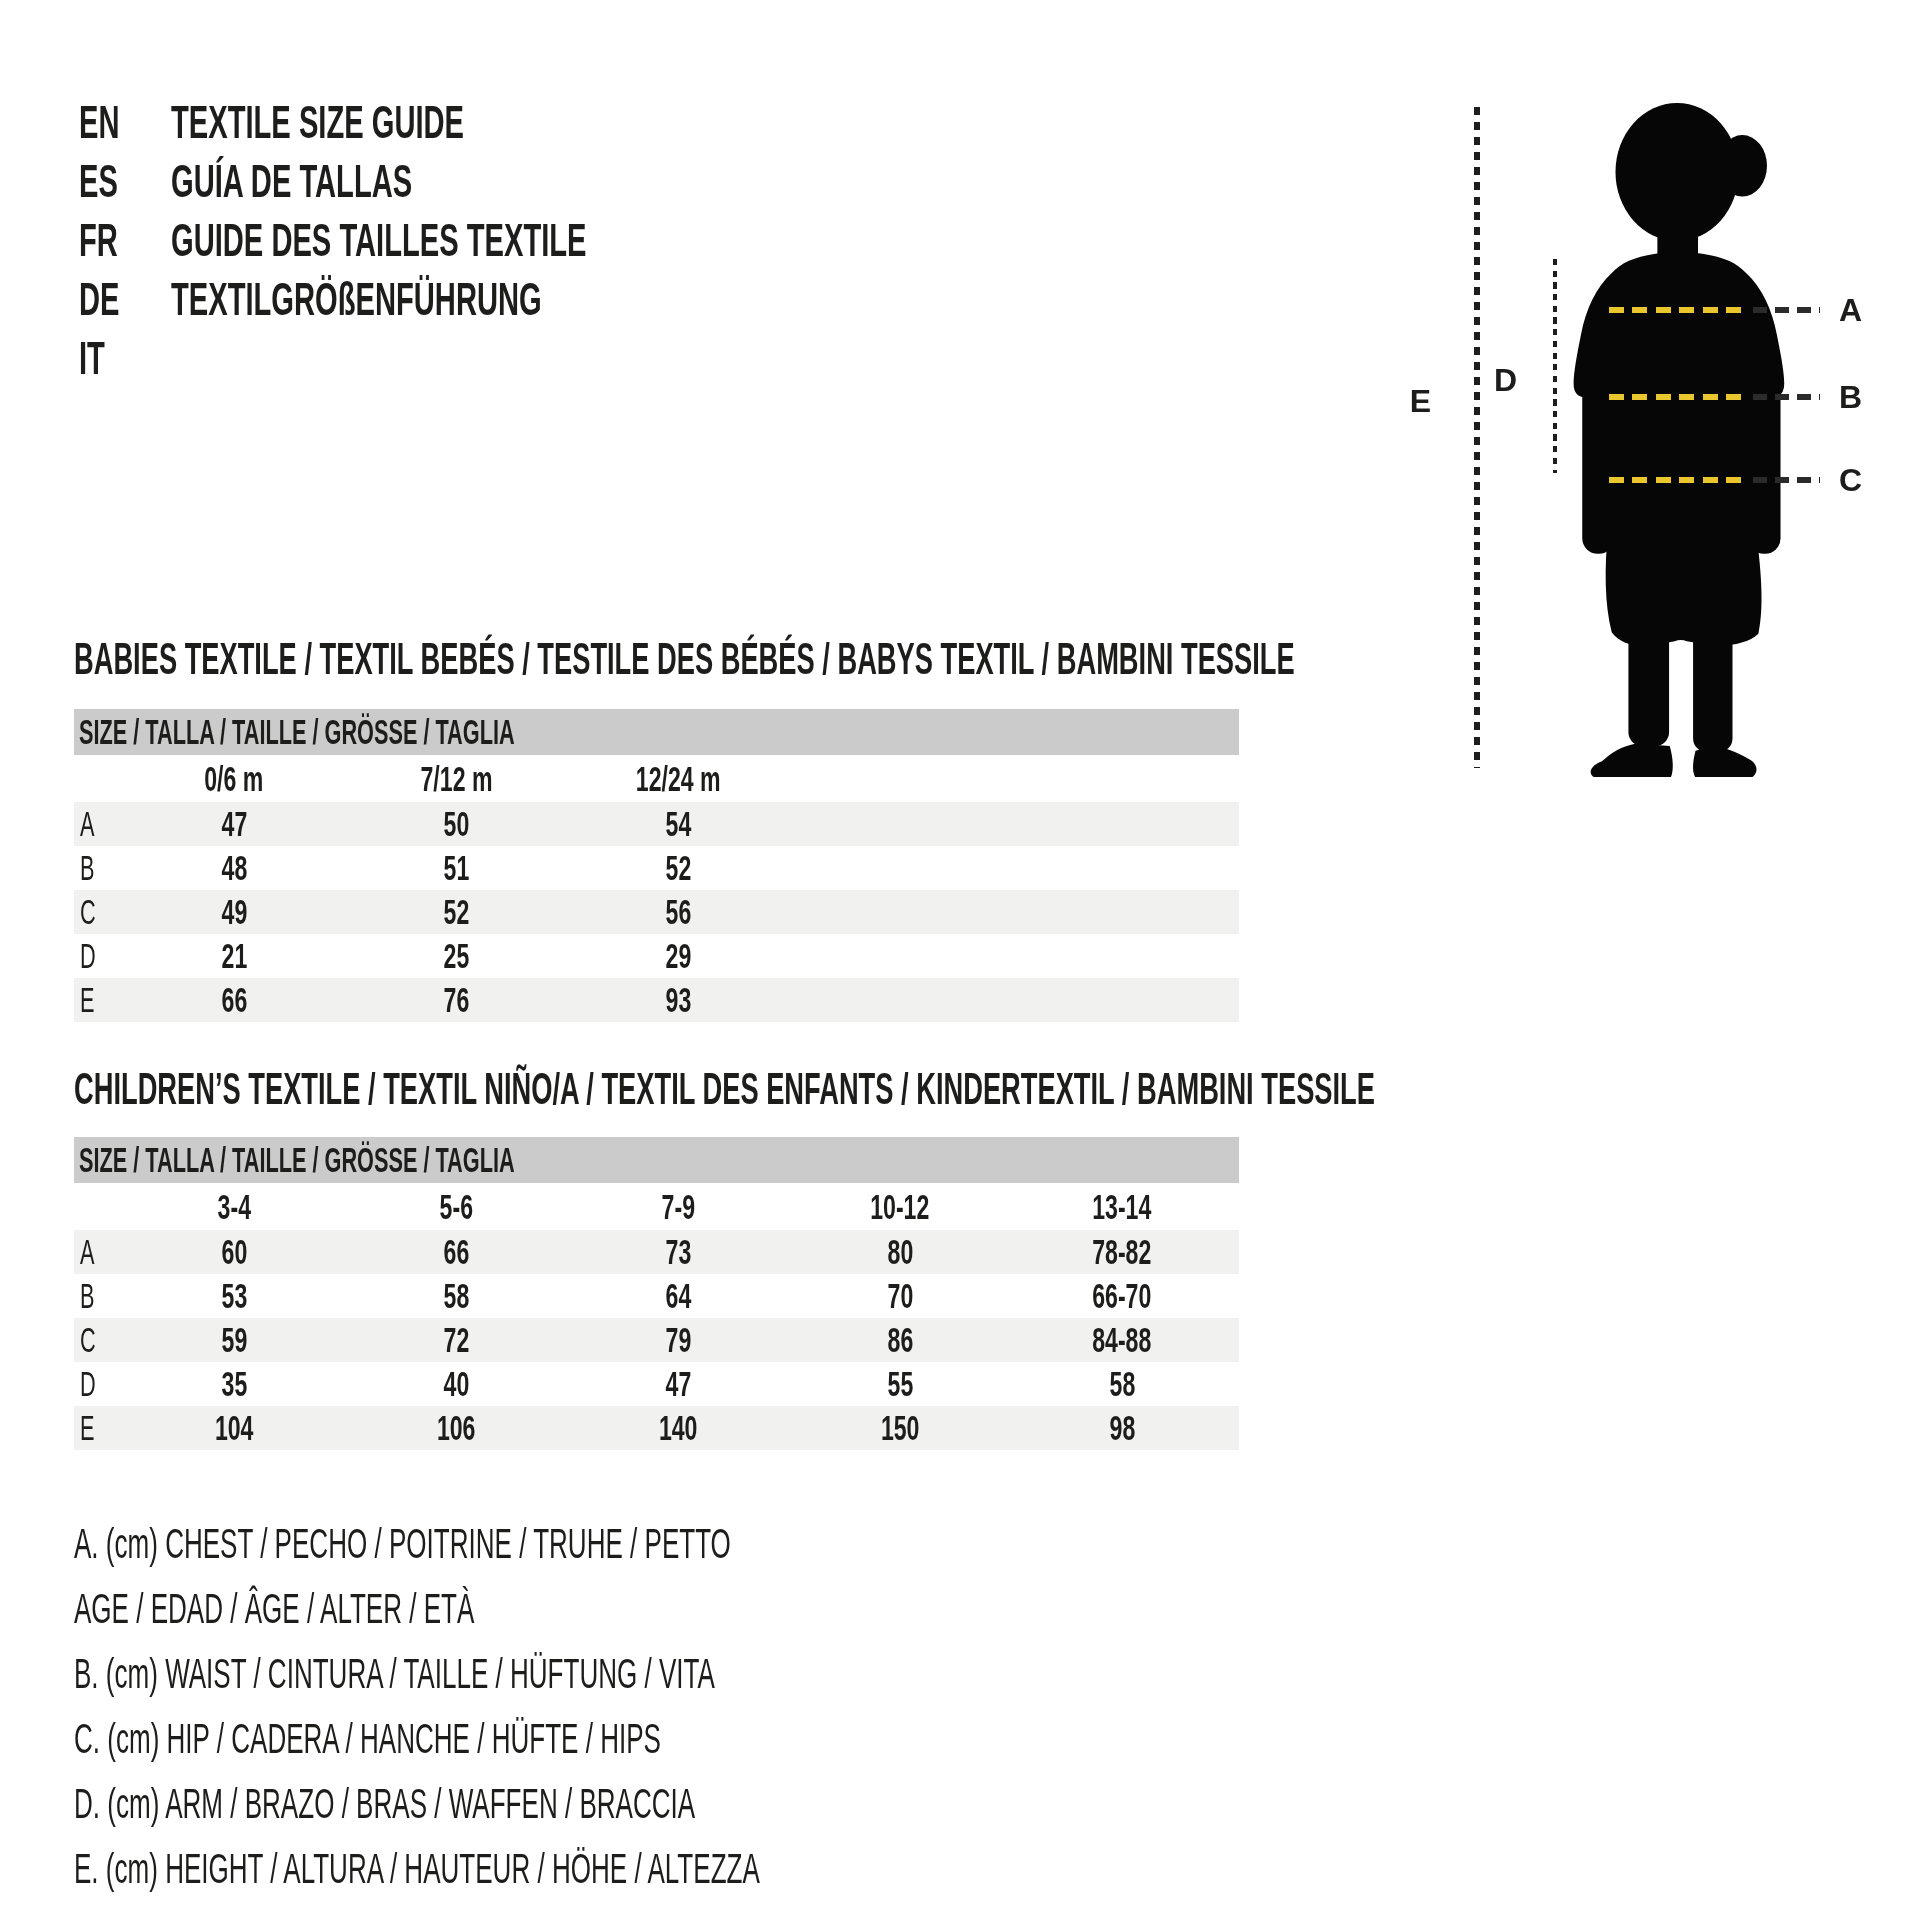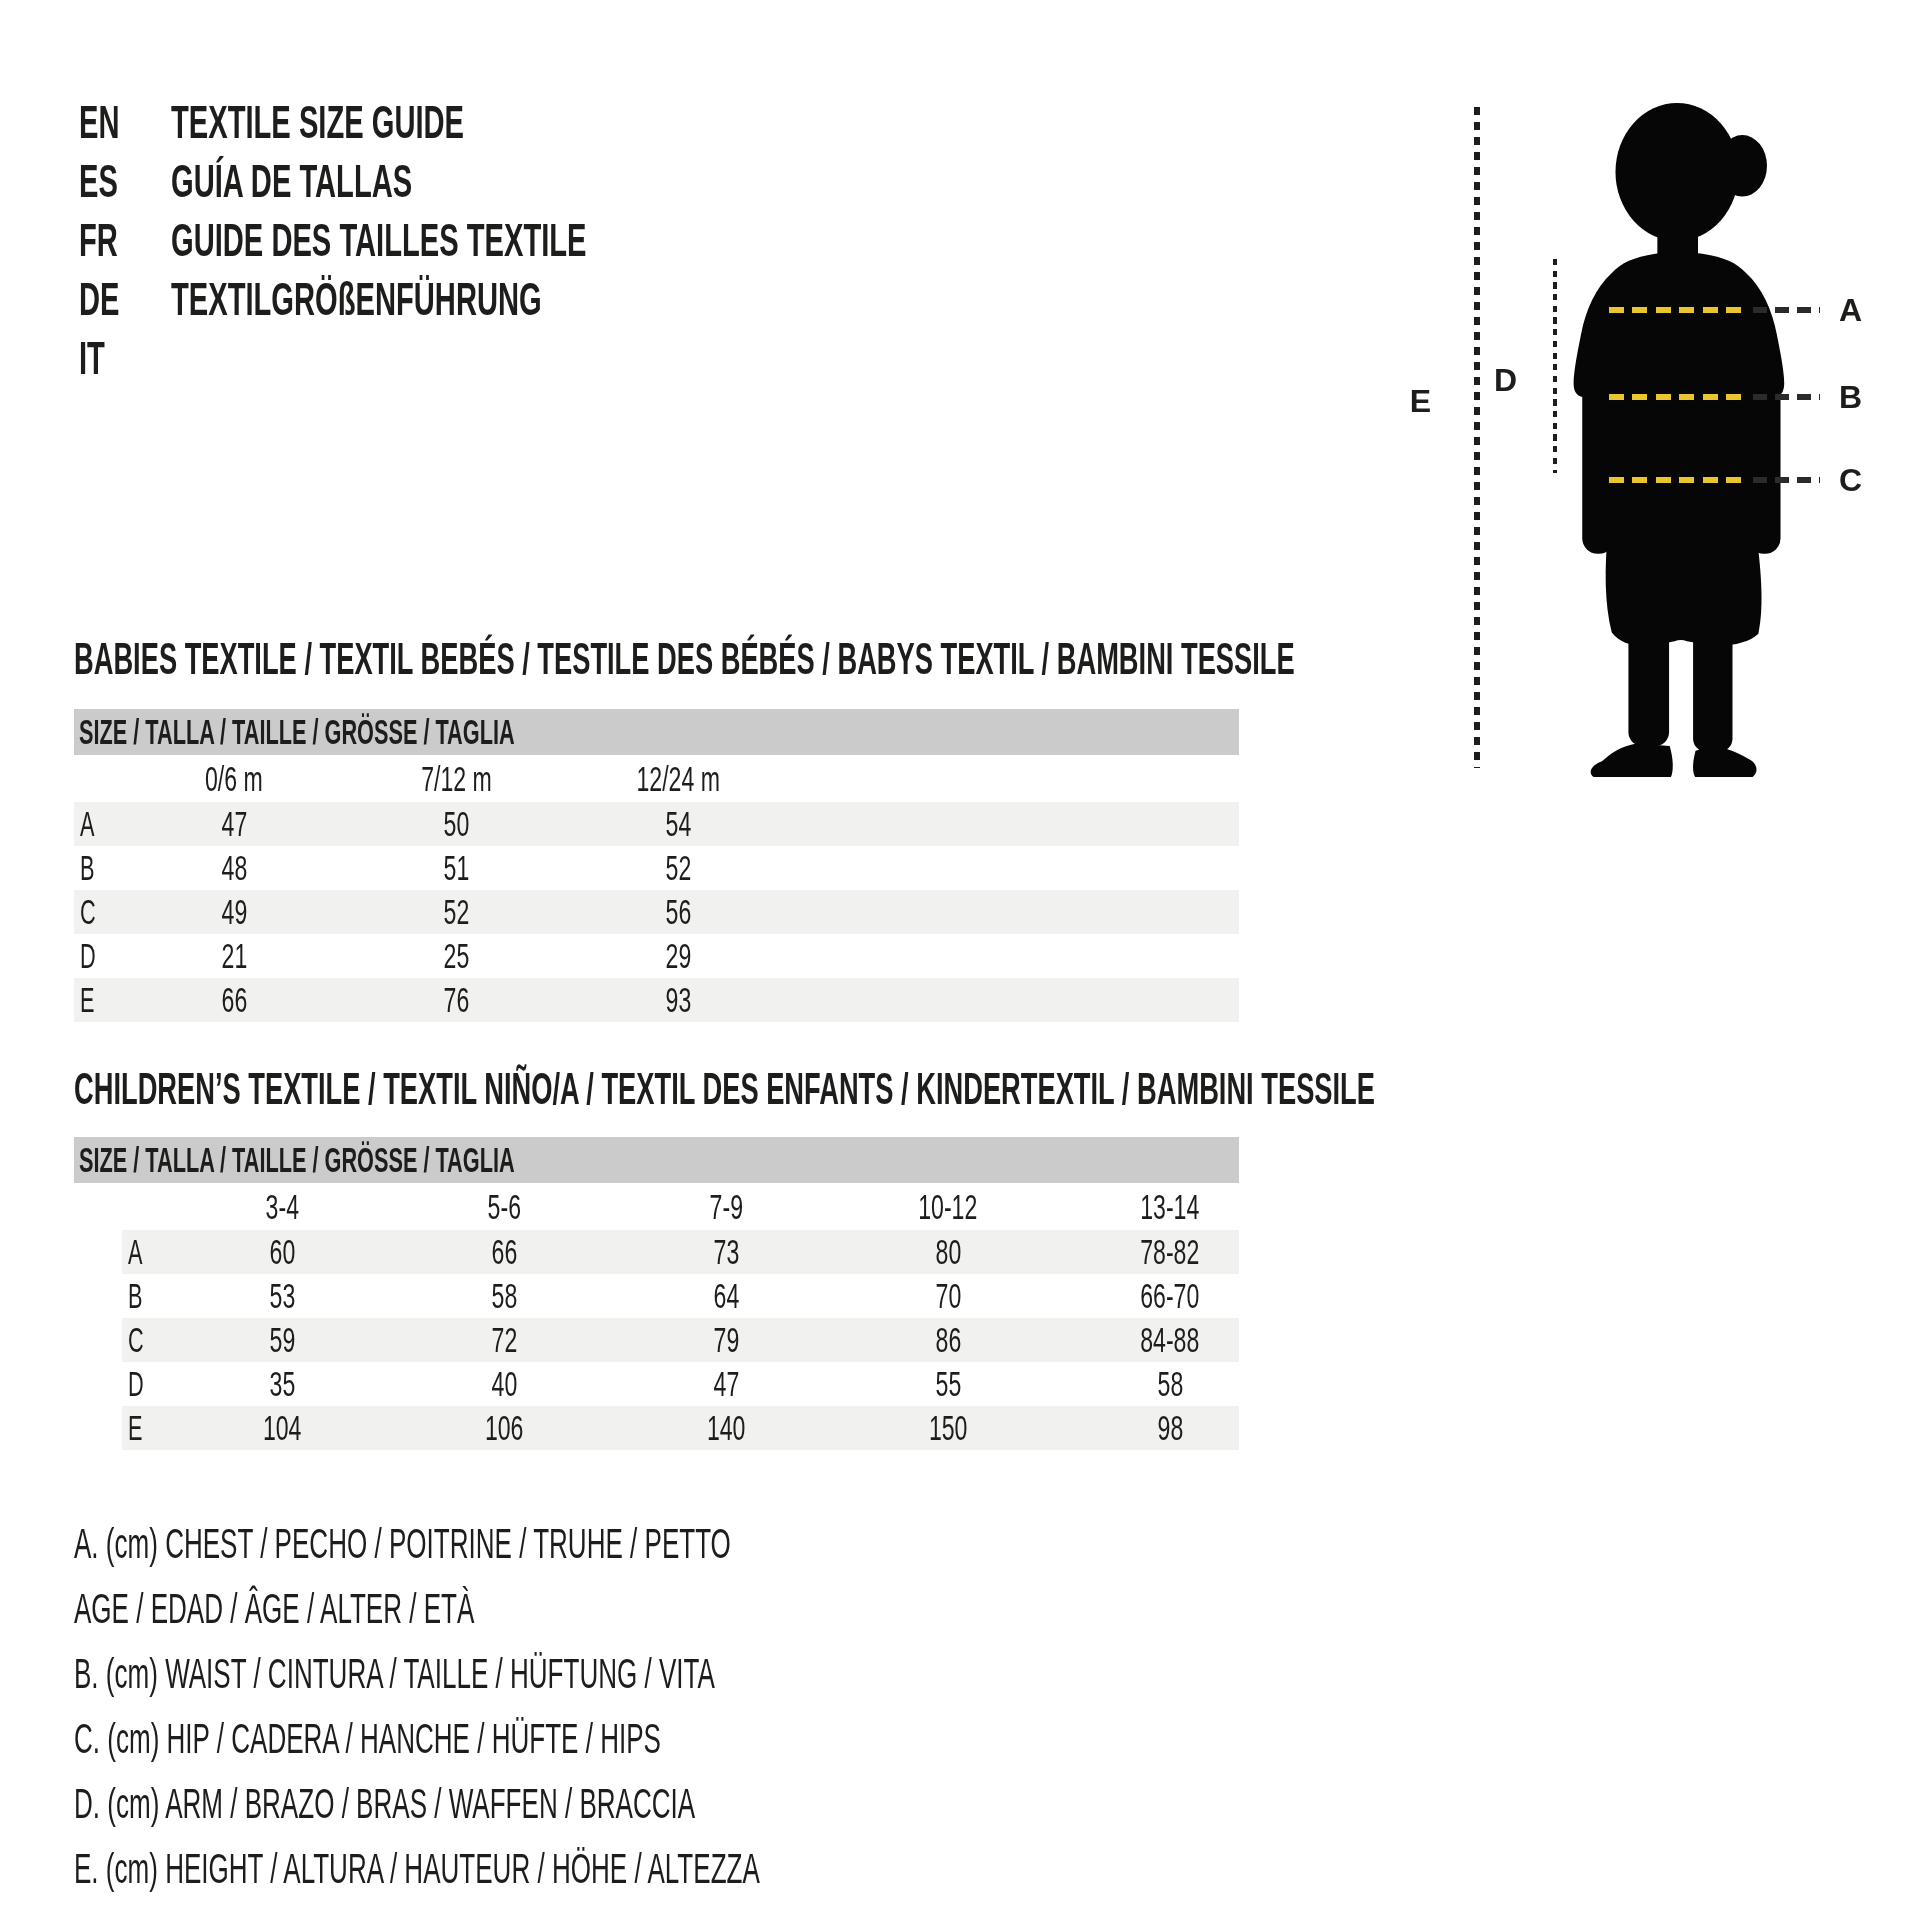--- a/index.html
+++ b/index.html
@@ -22,24 +22,24 @@
 
   
   .stable{position:absolute;left:74px;width:1165px;}
   #babies-table{top:709px;}
   #children-table{top:1137px;}
   .size-bar{height:46px;background:#cbcbcb;display:flex;align-items:center;
             padding-left:5px;box-sizing:border-box;font-size:35px;font-weight:700;}
   .trow{display:grid;align-items:center;height:44px;font-size:35px;font-weight:400;}
   .trow.head{height:47px;}
   .b-cols .trow{grid-template-columns:49px 222px 222px 222px auto;}
-  .c-cols .trow{grid-template-columns:49px 222px 222px 222px 222px 222px auto;margin-left:48px;}
+  .c-cols .trow{grid-template-columns:49px 222px 222px 222px 222px 222px auto;}
   .stripe{background:#f1f1ef;}
   .tlabel{padding-left:6.2px;}
-  .tcell{display:flex;justify-content:center;align-items:center;}
+  .tcell{display:flex;justify-content:center;align-items:center;font-weight:bold;}
 
   
   .legend{position:absolute;left:74px;top:1511px;}
   .legend-line{height:65px;display:flex;align-items:center;font-size:42px;font-weight:400;}
 
   
   .vline{position:absolute;}
   #e-line{left:1474px;top:107px;width:5.5px;height:661px;
           background:repeating-linear-gradient(180deg,#1d1d1b 0 8px,transparent 8px 15px);}
   #d-line{left:1553px;top:259px;width:4.3px;height:214px;

